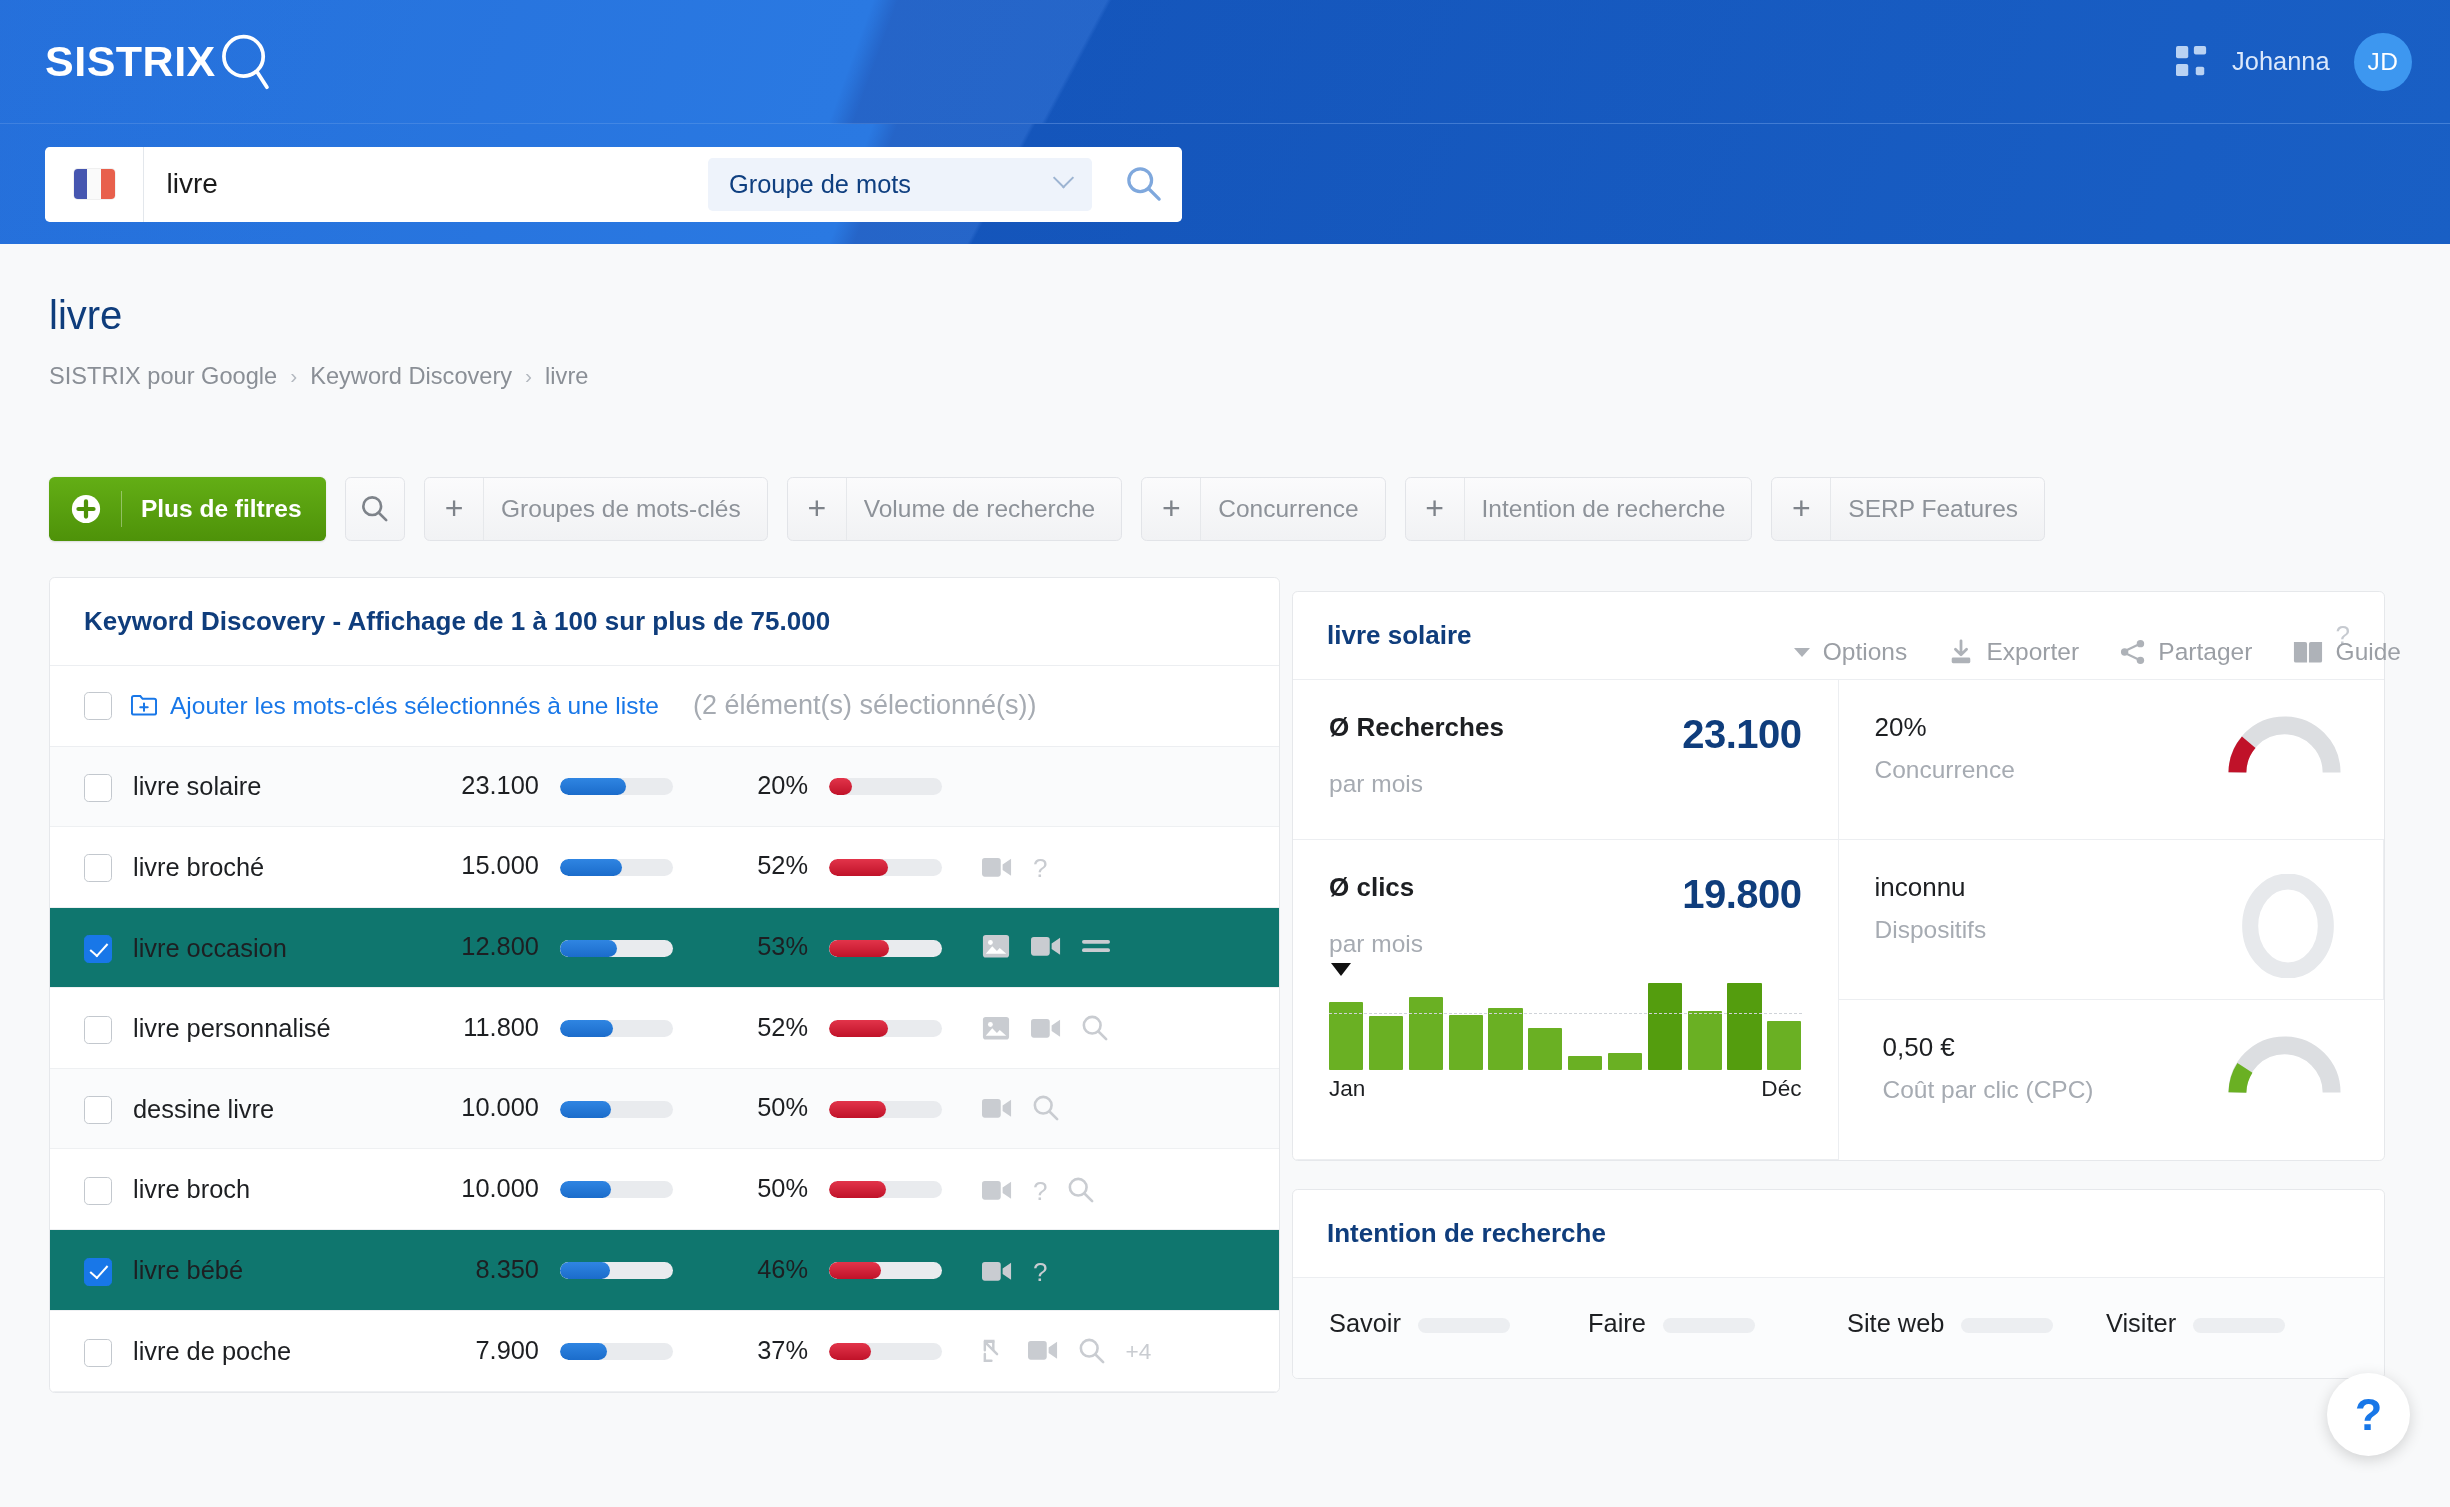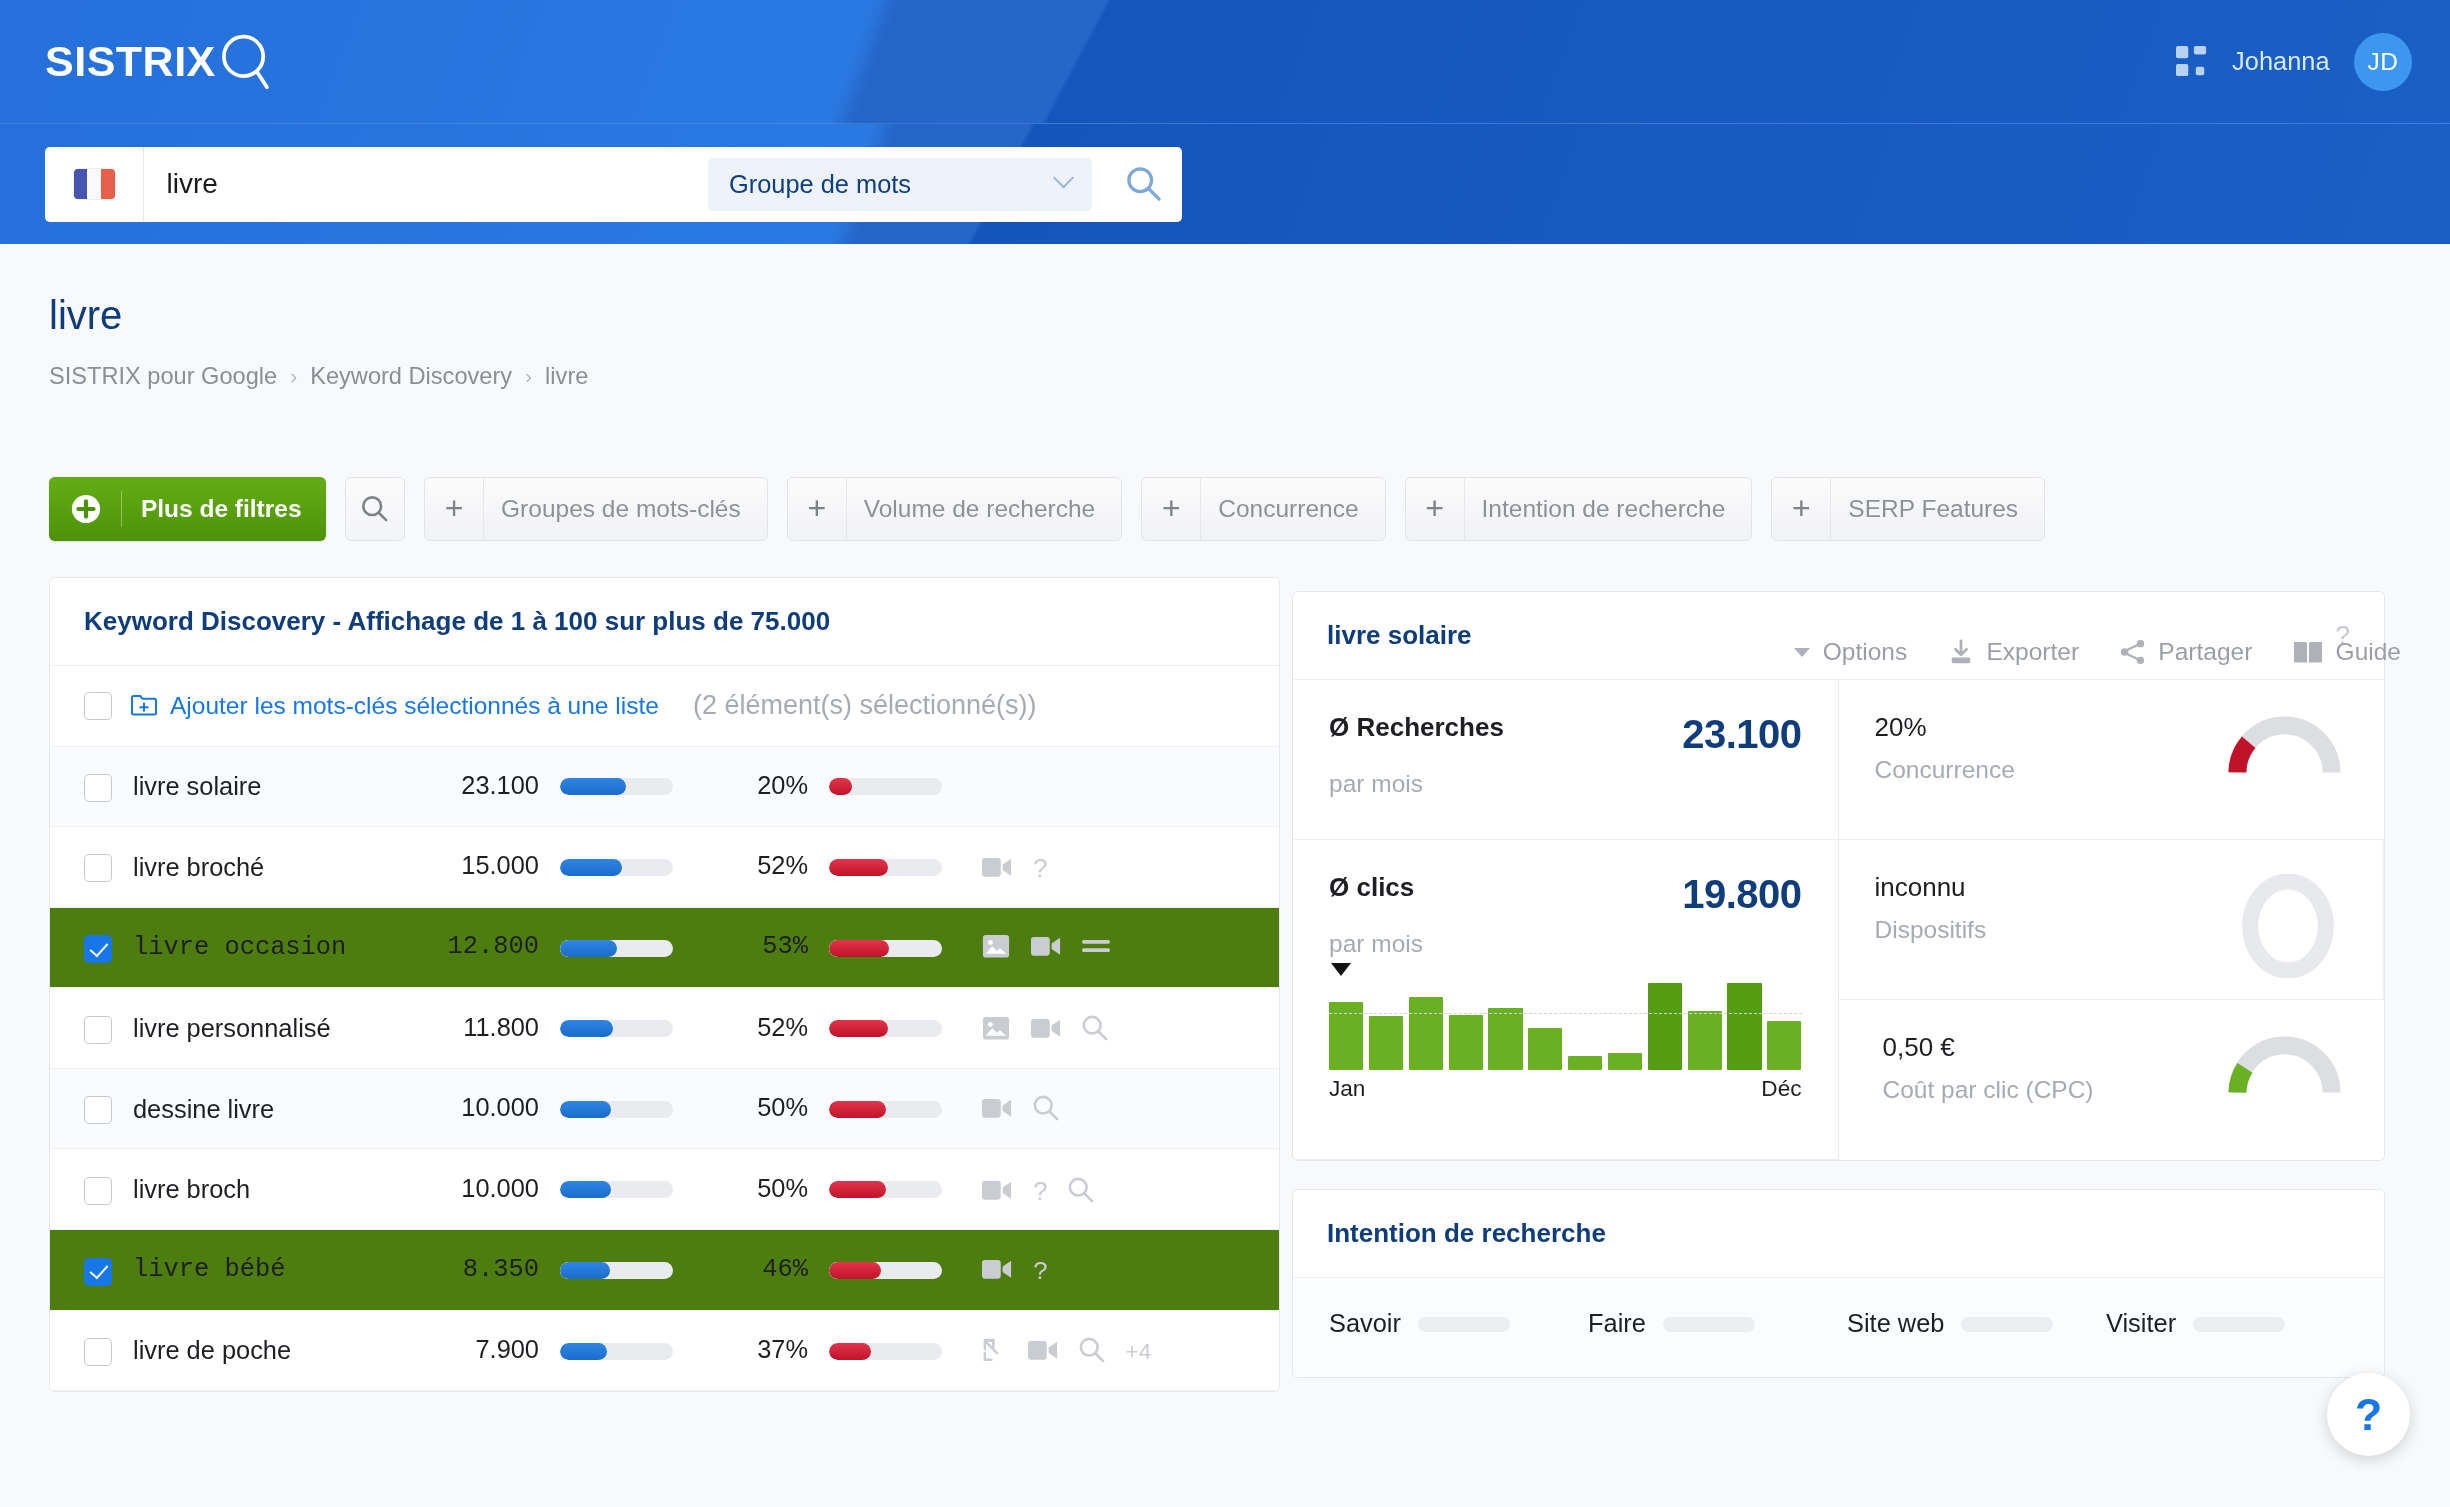--- a/index.html
+++ b/index.html
@@ -221,21 +221,21 @@
   }
   .selcount { color: #a6abb2; font-size: 27px; margin-left: 15px; }
 
   
   .row {
     display: flex; align-items: flex-start;
     padding: 22.6px 34px; border-bottom: 0.9px solid #eef0f2;
     min-height: 77px;
   }
   .row.alt { background: #fafbfc; }
-  .row.sel { background: #4d7c0f; font-family: Liberation Mono, monospace; }
+  .row.sel { background: #0f766e; }
   .row .cb { margin-top: 4.7px; }
   .kwname {
     width: 283px; margin-left: 21px;
     font-size: 25.4px; color: #1d1f22; line-height: 1.35;
   }
   .vol {
     width: 123px; text-align: right; font-size: 25.4px; color: #1d1f22;
     padding-top: 1.9px;
   }
   .bar {

